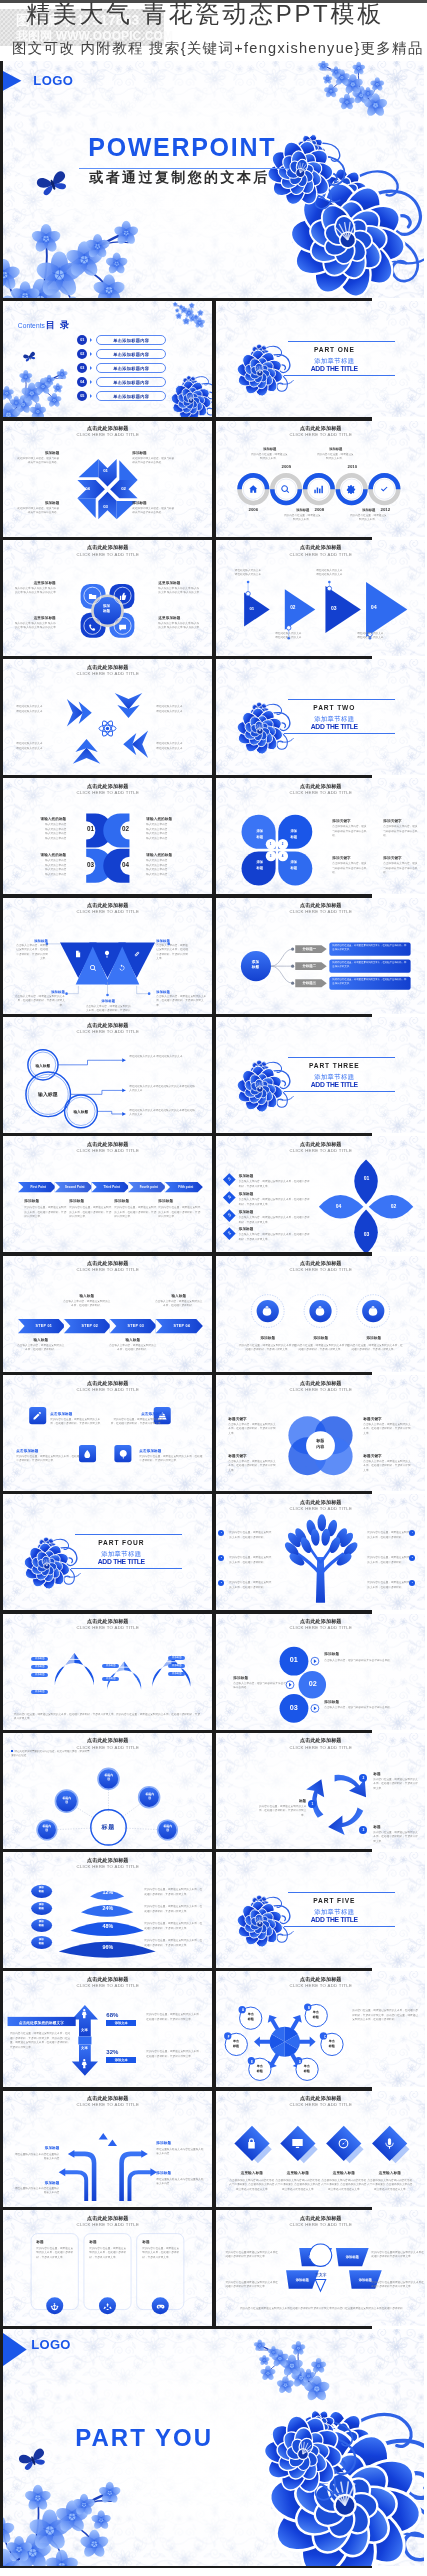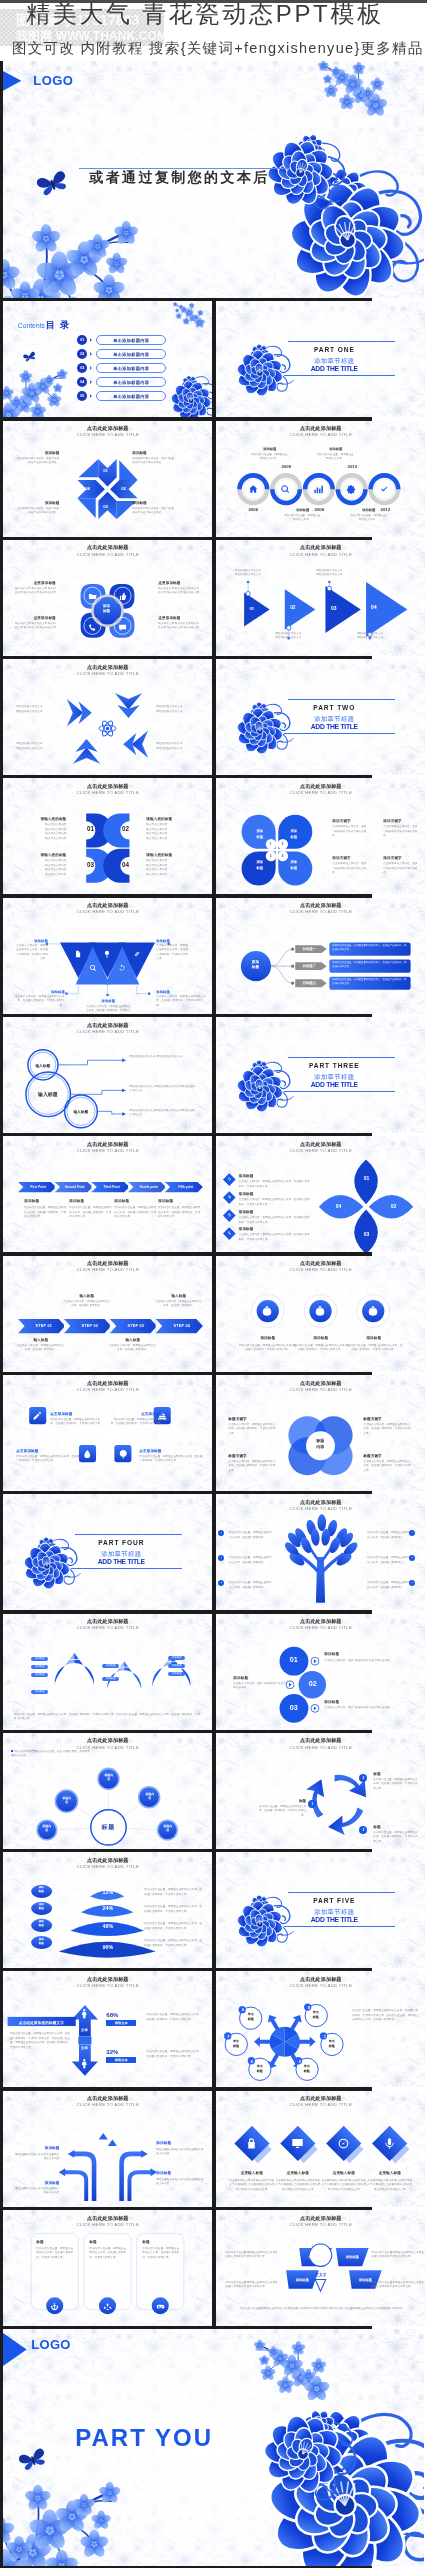--- a/index.html
+++ b/index.html
@@ -409,21 +409,21 @@
       </g>
     </defs>
   </svg>
 
 <div class="hdr">
   <div class="hdr-top"></div>
   <div class="hdr-title">精美大气 青花瓷动态PPT模板</div>
   <div class="hdr-sub">图文可改 内附教程 搜索{关键词+fengxishenyue}更多精品</div>
   <div class="wm">
     <div class="wm-l1">图片编号 17517863</div>
-    <div class="wm-l2">我图网 WWW.THANK.COM</div>
+    <div class="wm-l2">我图网 WWW.OOOPIC.COM</div>
   </div>
 </div>
 
 <div class="deck">
     <div class="row">
       <div class="slide full">
         <div class="bg">
           <svg viewBox="0 0 640 360" preserveAspectRatio="none">
             <rect width="640" height="360" fill="url(#damask)"></rect>
             <rect width="640" height="360" fill="url(#fade)"></rect>
@@ -435,20 +435,21 @@
             <use href="#branch" transform="translate(22.0 218.0) scale(1.450)"></use>
             <use href="#bfly" transform="translate(76.0 188.0) rotate(-20) scale(1.350)"></use>
             <use href="#branch" transform="translate(560.0 -12.0) scale(0.640) scale(-1,1)"></use>
             <use href="#bfly" transform="translate(474.0 140.0) rotate(15) scale(0.850)"></use>
             <use href="#peony" transform="translate(524.0 272.0) rotate(-10) scale(1.850)"></use>
             <use href="#peony" transform="translate(452.0 170.0) rotate(16) scale(1.050)"></use>
           </svg>
         </div>
         <div class="lay">
           <div class="cv-logo">LOGO</div>
+          <div class="cv-title">POWERPOINT</div>
           <div class="cv-rule"></div>
           <div class="cv-sub">或者通过复制您的文本后</div>
         </div>
       </div>
     </div>
     <div class="row">
       <div class="slide half">
         <div class="bg">
           <svg viewBox="0 0 317 177" preserveAspectRatio="none">
             <rect width="317" height="177" fill="url(#damask)"></rect>

